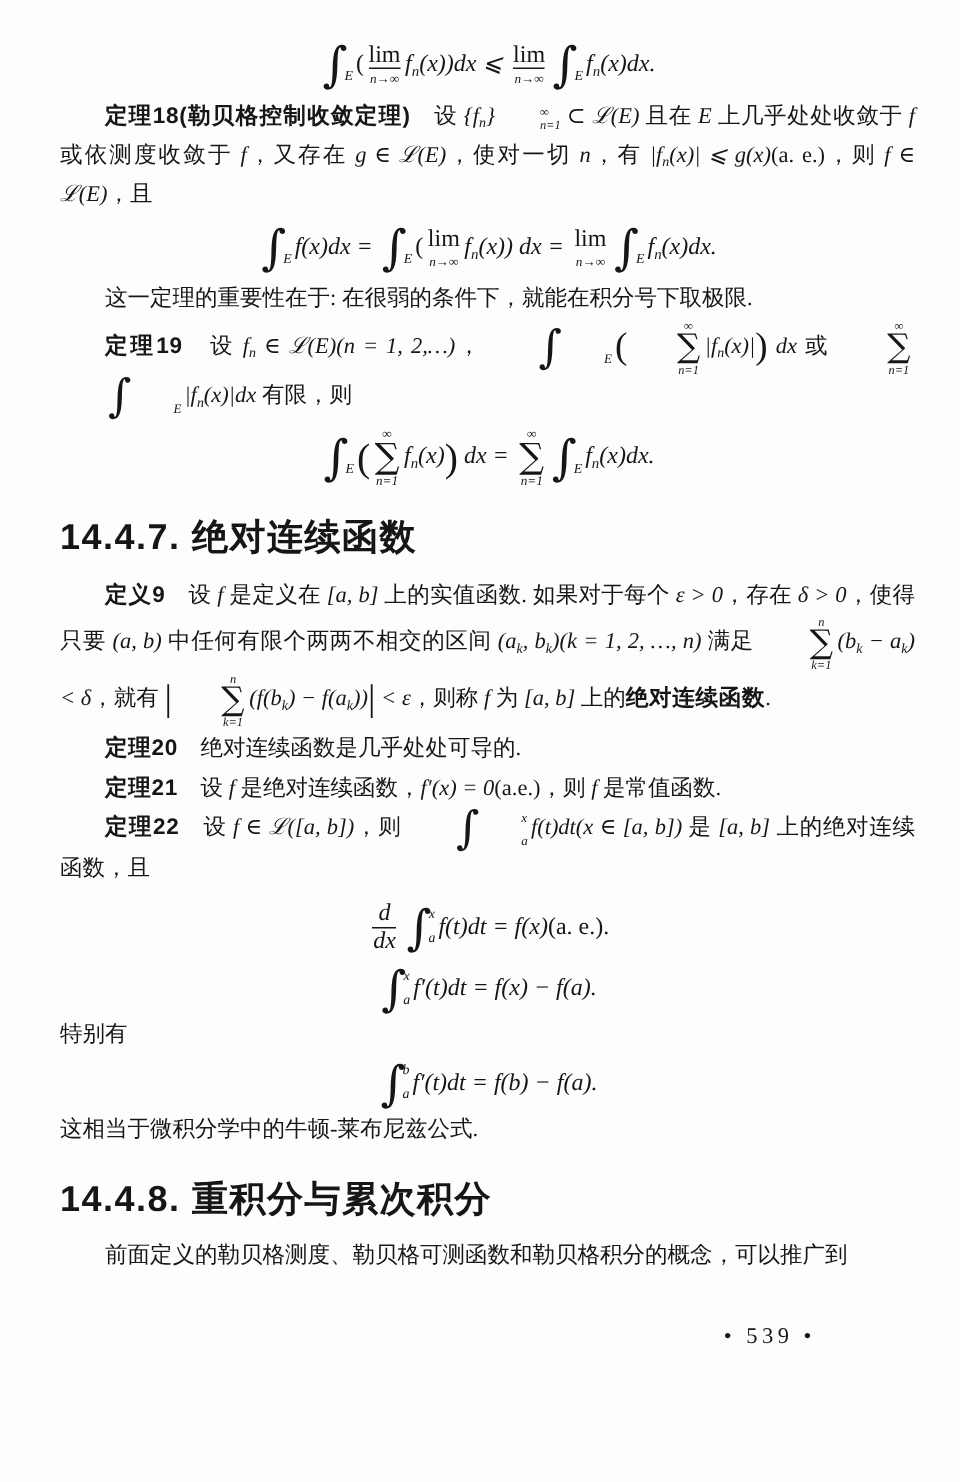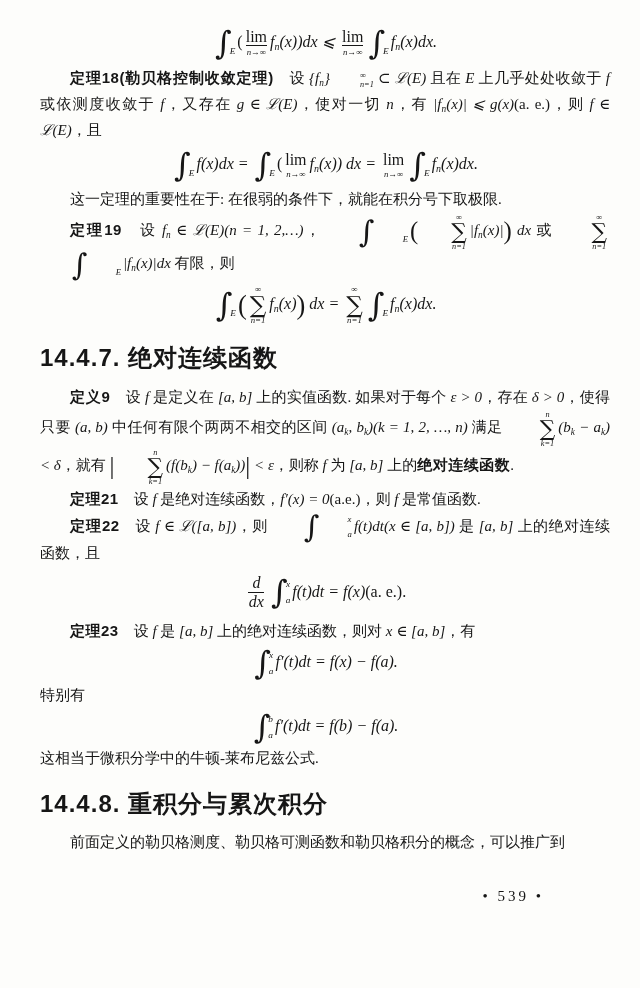--- a/index.html
+++ b/index.html
@@ -196,20 +196,21 @@
   <p class="para indent"><span class="run-b">定义9</span><span class="run-t">　设 </span><span class="run-m">f</span><span class="run-t"> 是定义在 </span><span class="run-m">[a, b]</span><span class="run-t"> 上的实值函数. 如果对于每个 </span><span class="run-m">ε &gt; 0</span><span class="run-t">，存在 </span><span class="run-m">δ &gt; 0</span><span class="run-t">，使得只要 </span><span class="run-m">(a, b)</span><span class="run-t"> 中任何有限个两两不相交的区间 </span><span class="run-m">(a</span><span class="run-sb">k</span><span class="run-m">, b</span><span class="run-sb">k</span><span class="run-m">)(k = 1, 2, …, n)</span><span class="run-t"> 满足 </span><span class="msum">
         <span class="sover">n</span>
         <span class="sglyph">∑</span>
         <span class="sunder">k=1</span>
       </span><span class="run-m">(b</span><span class="run-sb">k</span><span class="run-m"> − a</span><span class="run-sb">k</span><span class="run-m">) &lt; δ</span><span class="run-t">，就有 </span><span class="big-paren">|</span><span class="msum">
         <span class="sover">n</span>
         <span class="sglyph">∑</span>
         <span class="sunder">k=1</span>
       </span><span class="run-m">(f(b</span><span class="run-sb">k</span><span class="run-m">) − f(a</span><span class="run-sb">k</span><span class="run-m">))</span><span class="big-paren">|</span><span class="run-m"> &lt; ε</span><span class="run-t">，则称 </span><span class="run-m">f</span><span class="run-t"> 为 </span><span class="run-m">[a, b]</span><span class="run-t"> 上的</span><span class="run-b">绝对连续函数</span><span class="run-t">.</span></p>
 
+  <p class="para indent"><span class="run-b">定理20</span><span class="run-t">　绝对连续函数是几乎处处可导的.</span></p>
 
   <p class="para indent"><span class="run-b">定理21</span><span class="run-t">　设 </span><span class="run-m">f</span><span class="run-t"> 是绝对连续函数，</span><span class="run-m">f′(x) = 0</span><span class="run-t">(a.e.)，则 </span><span class="run-m">f</span><span class="run-t"> 是常值函数.</span></p>
 
   <p class="para indent"><span class="run-b">定理22</span><span class="run-t">　设 </span><span class="run-m">f</span><span class="run-t"> ∈ </span><span class="run-m">ℒ([a, b])</span><span class="run-t">，则 </span><span class="mint">
         <span class="int-glyph">∫</span>
         <span class="int-scripts">
           <span class="isup">x</span>
           <span class="isub">a</span>
         </span>
       </span><span class="run-m">f(t)dt(x ∈ [a, b])</span><span class="run-t"> 是 </span><span class="run-m">[a, b]</span><span class="run-t"> 上的绝对连续函数，且</span></p>
@@ -218,21 +219,20 @@
         <span class="ftop">d</span>
         <span class="fbot">dx</span>
       </span><span class="mint">
         <span class="int-glyph">∫</span>
         <span class="int-scripts">
           <span class="isup">x</span>
           <span class="isub">a</span>
         </span>
       </span><span class="run-m">f(t)dt = f(x)</span><span class="run-t">(a. e.).</span></div>
 
-  <p class="para indent"><span class="run-b">定理23</span><span class="run-t">　设 </span><span class="run-m">f</span><span class="run-t"> 是 </span><span class="run-m">[a, b]</span><span class="run-t"> 上的绝对连续函数，则对 </span><span class="run-m">x ∈ [a, b]</span><span class="run-t">，有</span></p>
 
   <div class="fml fml-tight"><span class="mint">
         <span class="int-glyph">∫</span>
         <span class="int-scripts">
           <span class="isup">x</span>
           <span class="isub">a</span>
         </span>
       </span><span class="run-m">f′(t)dt = f(x) − f(a).</span></div>
 
   <p class="para"><span class="run-t">特别有</span></p>

